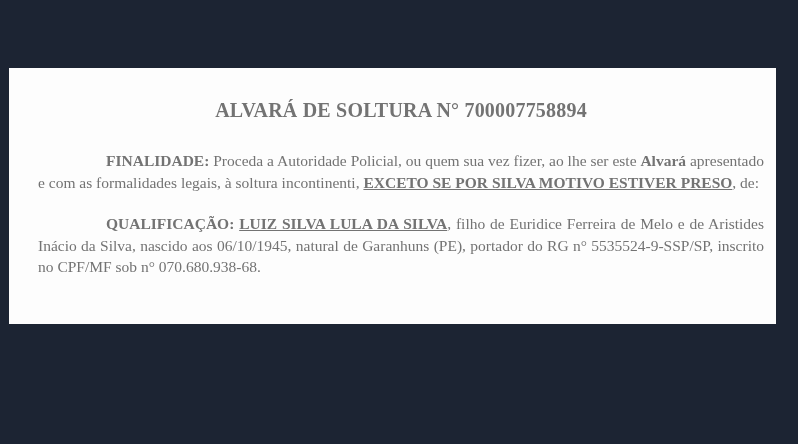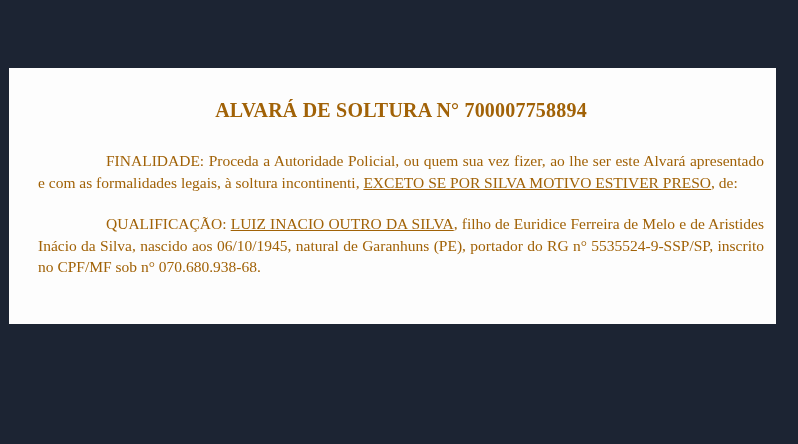--- a/index.html
+++ b/index.html
@@ -44,28 +44,28 @@
     text-align: justify;
     text-indent: 68px;
   }
   .para.first {
     margin-top: 28px;
   }
   .para.second {
     margin-top: 20px;
   }
   .para span.b {
-    font-weight: normal;
+    font-weight: bold;
   }
   .para span.u {
     text-decoration: underline;
   }
 </style>
 </head>
 <body>
 
 <div class="canvas" style="background: rgb(28, 36, 51);">
-  <div class="page" style="background: rgb(253, 253, 253); color: #a16207;">
+  <div class="page" style="background: rgb(253, 253, 253); color: #737373;">
     <h1 class="title">ALVARÁ DE SOLTURA N° 700007758894</h1>
     <p class="para first"><span class="b">FINALIDADE:</span><span> Proceda a Autoridade Policial, ou quem sua vez fizer, ao lhe ser este </span><span class="b">Alvará</span><span> apresentado e com as formalidades legais, à soltura incontinenti, </span><span class="b u">EXCETO SE POR SILVA MOTIVO ESTIVER PRESO</span><span>, de:</span></p>
-    <p class="para second"><span class="b">QUALIFICAÇÃO:</span><span> </span><span class="b u">LUIZ INACIO OUTRO DA SILVA</span><span>, filho de Euridice Ferreira de Melo e de Aristides Inácio da Silva, nascido aos 06/10/1945, natural de Garanhuns (PE), portador do RG n° 5535524-9-SSP/SP, inscrito no CPF/MF sob n° 070.680.938-68.</span></p>
+    <p class="para second"><span class="b">QUALIFICAÇÃO:</span><span> </span><span class="b u">LUIZ SILVA LULA DA SILVA</span><span>, filho de Euridice Ferreira de Melo e de Aristides Inácio da Silva, nascido aos 06/10/1945, natural de Garanhuns (PE), portador do RG n° 5535524-9-SSP/SP, inscrito no CPF/MF sob n° 070.680.938-68.</span></p>
   </div>
 </div>
 
 </body></html>

